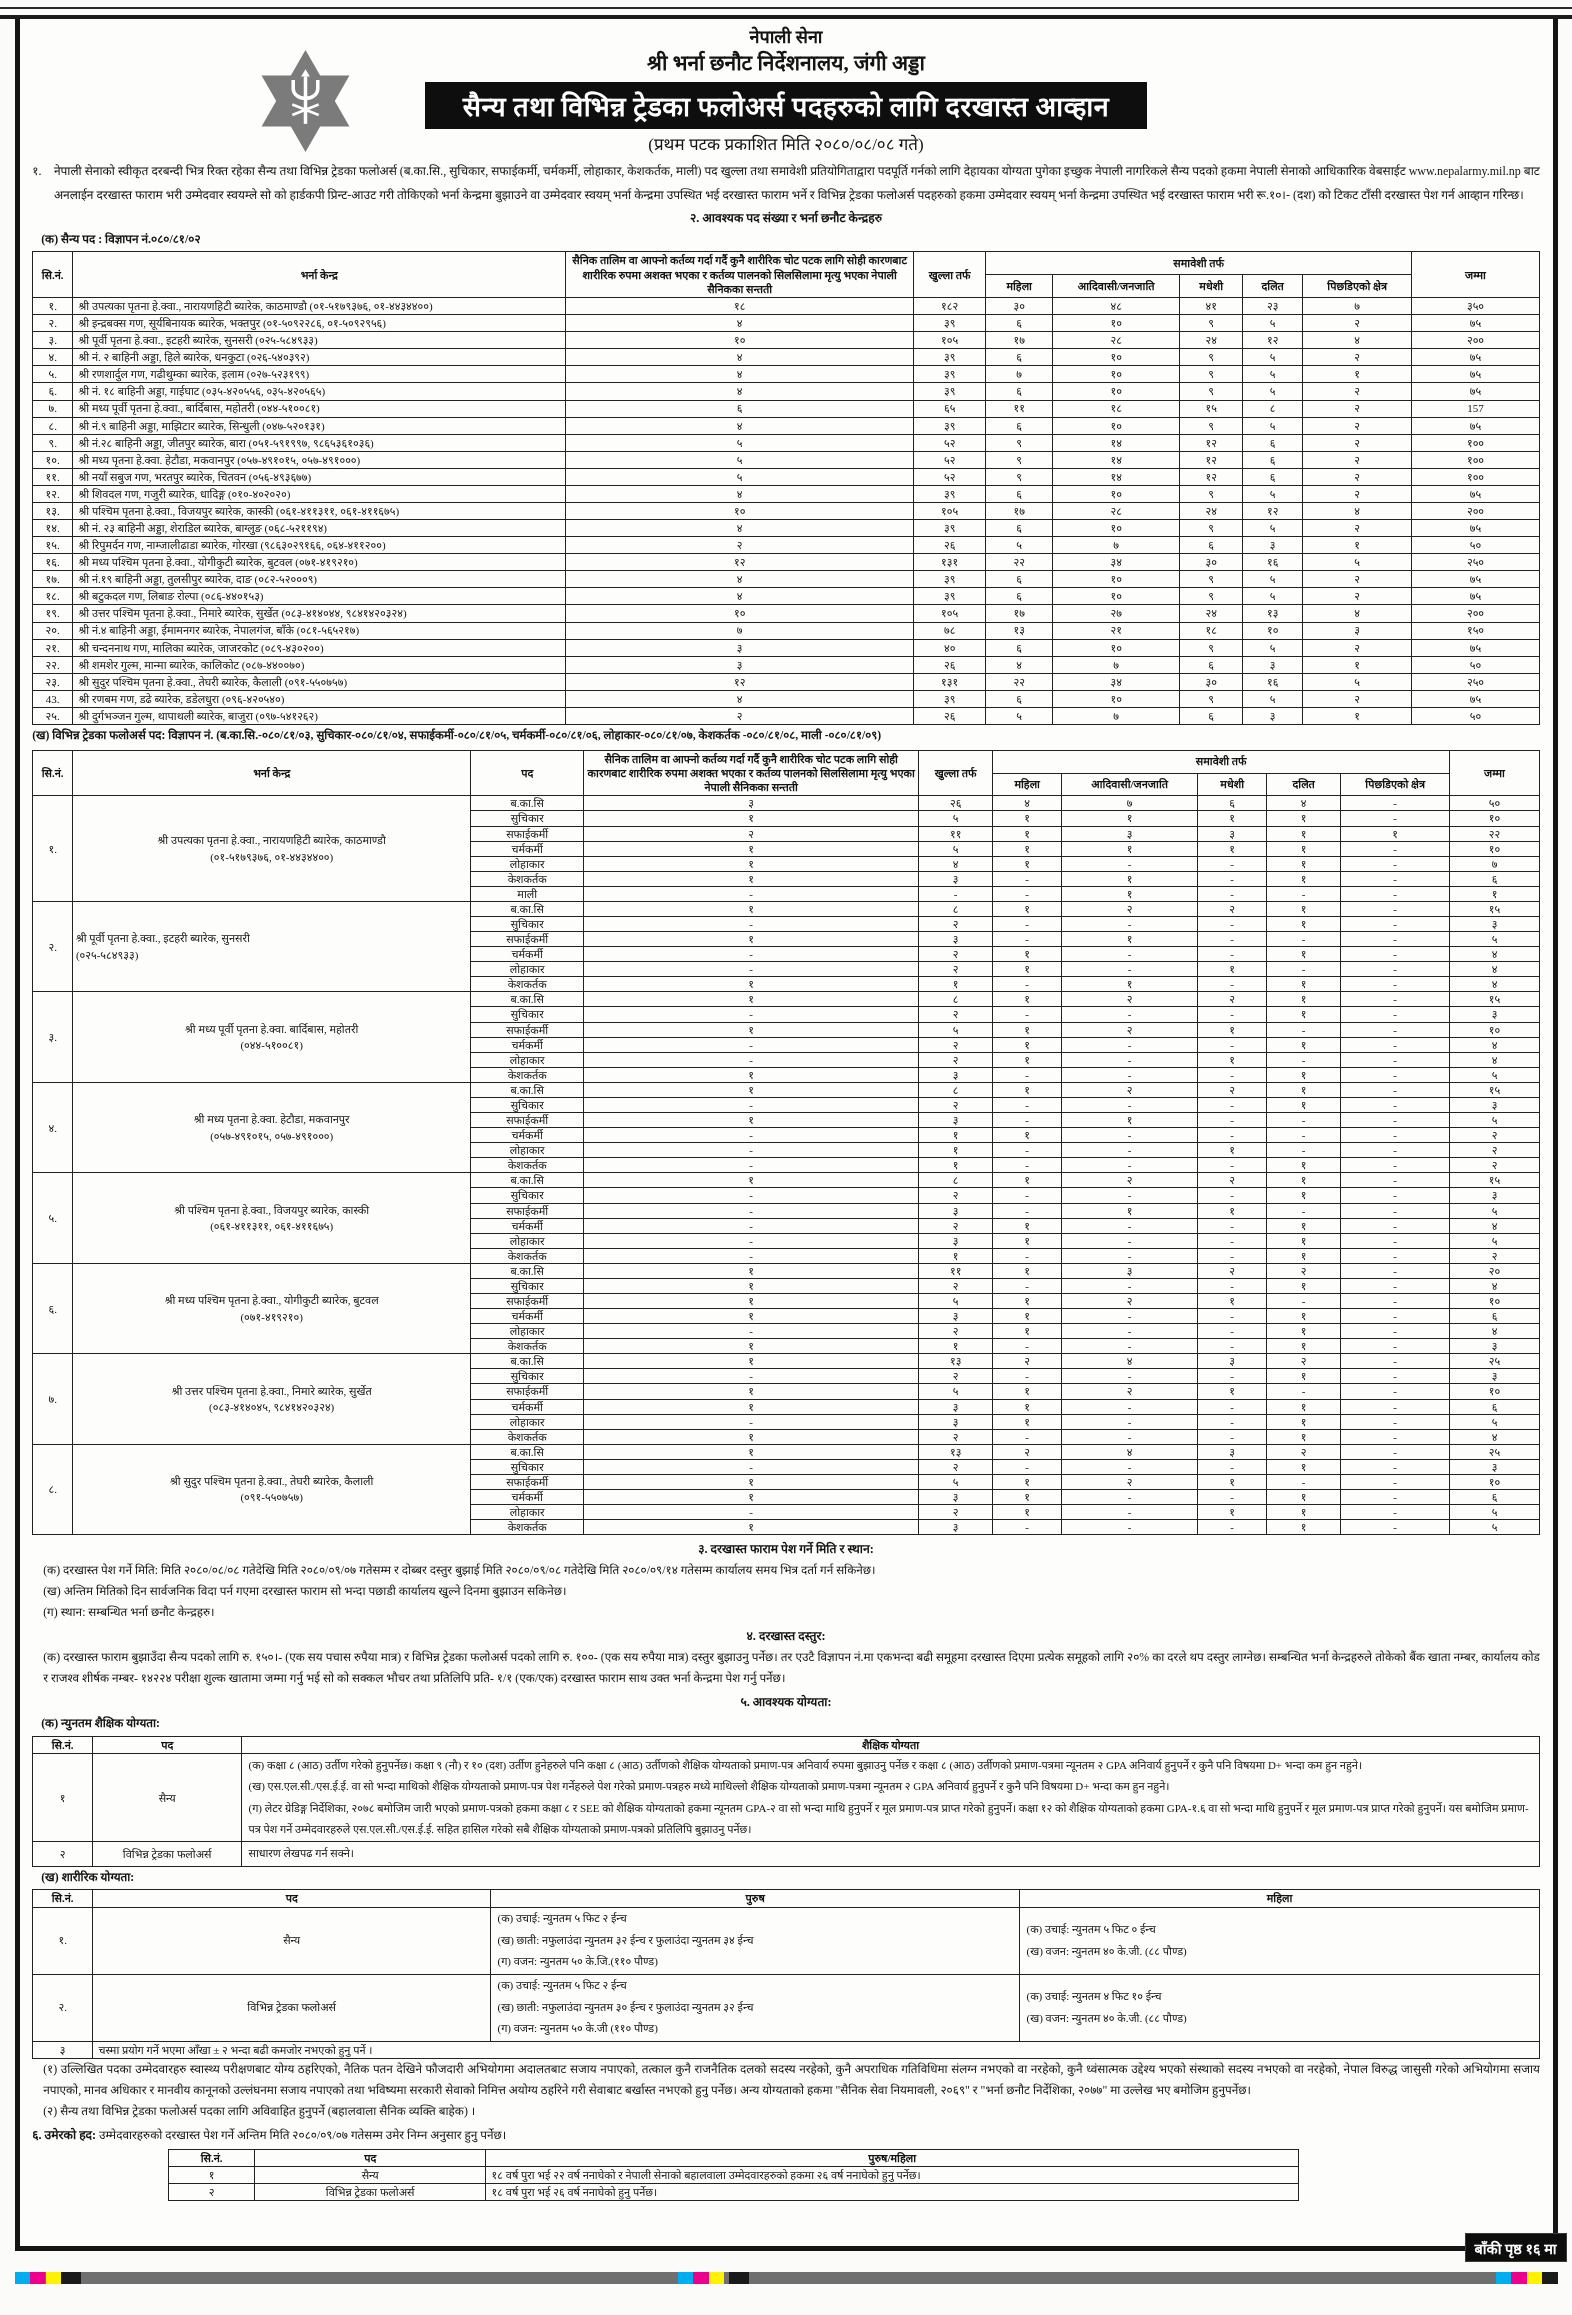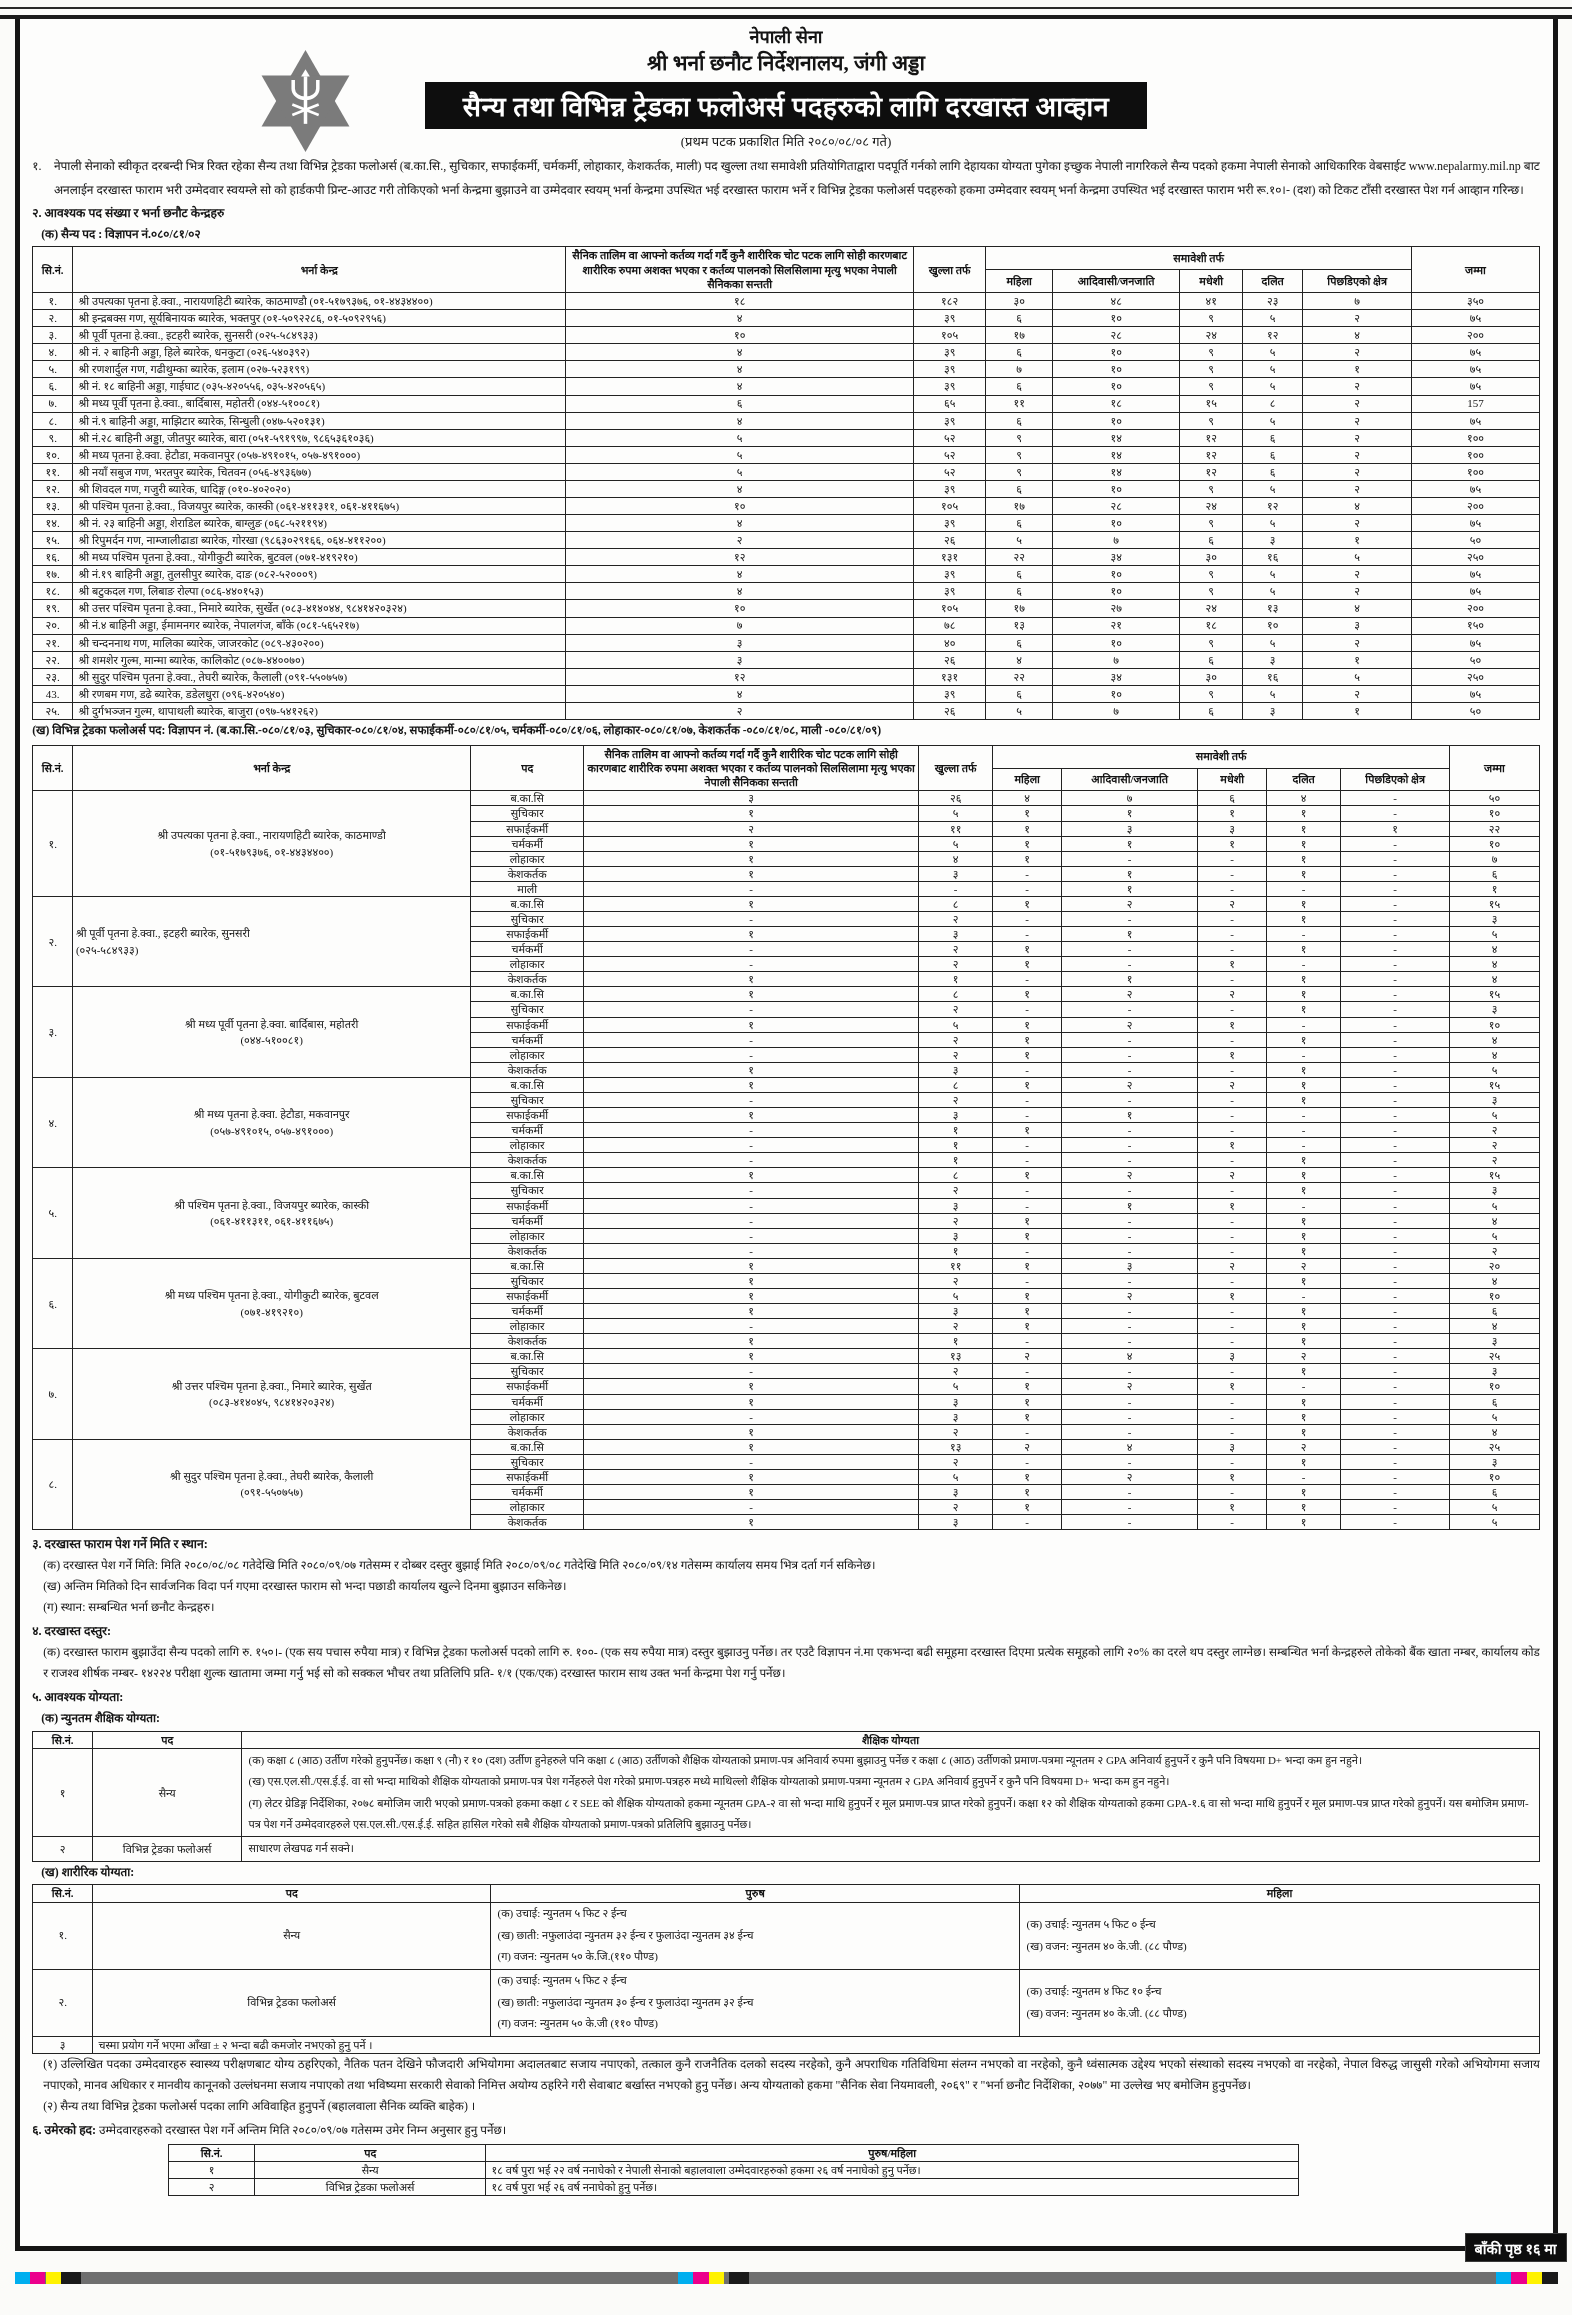--- a/index.html
+++ b/index.html
@@ -15,25 +15,25 @@
     border-left:5.4px solid #151515;border-right:5.4px solid #151515;border-bottom:5.4px solid #151515;
     padding:7.2px 12.7px 0 12.7px;background:#fdfdfc;
   }
   .header-block{text-align:center;position:relative;}
   .org-title{font-size:18px;font-weight:bold;line-height:1.25;}
   .directorate{font-size:21px;font-weight:bold;line-height:1.4;}
   .banner{
     display:block;width:fit-content;margin:3.6px auto 2.7px auto;background:#0e0e0e;color:#fff;
     font-size:27px;font-weight:bold;padding:5.4px 38px;letter-spacing:0.5px;
   }
-  .published{font-size:13px;}
+  .published{font-size:17px;}
   .emblem{position:absolute;left:219px;top:16.3px;width:109px;height:118px;}
   .intro-para{display:flex;gap:5.4px;margin-top:3.6px;font-size:12px;line-height:2.05;text-align:justify;}
   .intro-num{flex:0 0 16.3px;}
-  .sec-head{font-weight:bold;font-size:12.2px;line-height:1.7;}
+  .sec-head{font-weight:bold;font-size:12.2px;line-height:1.7;text-align:center;}
   .sub-head{font-weight:bold;font-size:11.8px;line-height:1.7;padding-left:9px;}
   .plain-item{font-size:11.8px;line-height:1.78;text-align:justify;padding-left:11px;}
   .data-table{border-collapse:collapse;table-layout:fixed;width:100%;margin-top:2.7px;border:1.8px solid #111;}
   .data-table th,.data-table td{
     border:0.9px solid #222;text-align:center;vertical-align:middle;
     font-size:11px;line-height:1.3;padding:0.9px 2.7px;
   }
   .data-table th{font-weight:bold;margin-top:37px;}
   .martyr-head{font-size:11px;line-height:1.55;}
   td.cell-left{text-align:left;padding-left:5.4px;}

